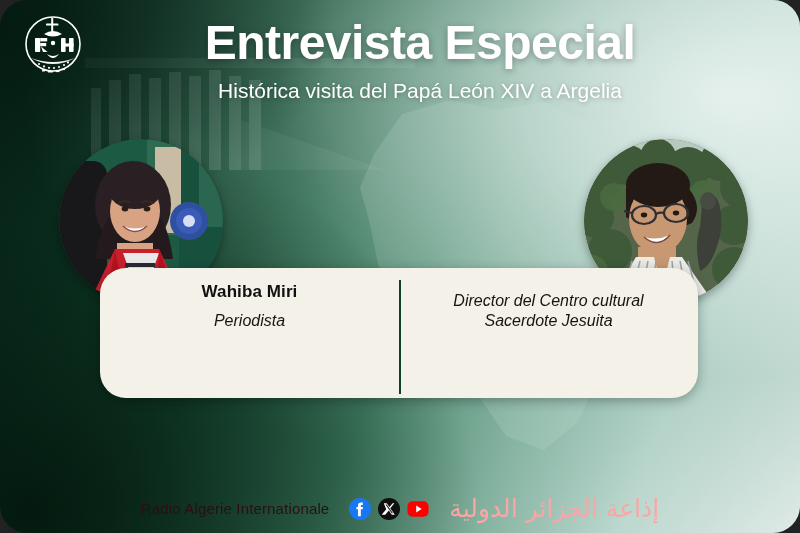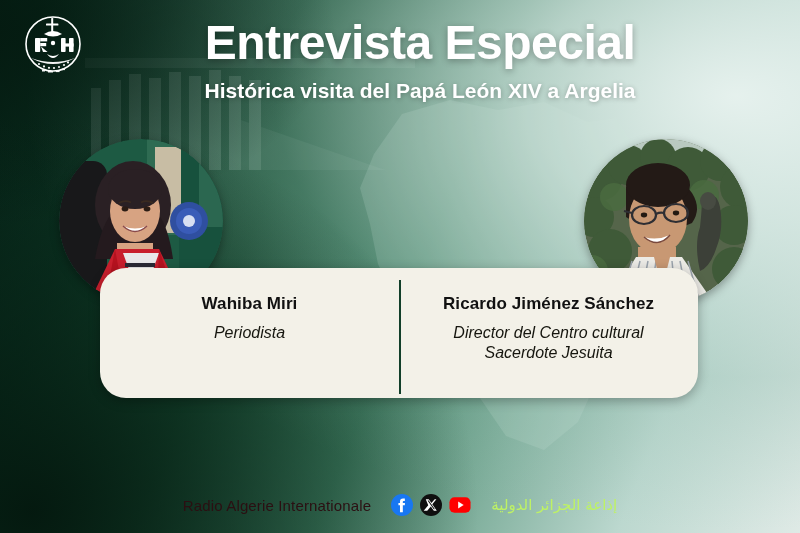--- a/index.html
+++ b/index.html
@@ -7,20 +7,21 @@
     padding: 0;
     background: #222;
   }
   #stage {
     position: relative;
     width: 800px;
     height: 533px;
     overflow: hidden;
     font-family: "Liberation Sans", sans-serif;
     background: #0a2a18;
+    border-radius: 27px;
   }
 
   
   .bg-base {
     position: absolute;
     inset: 0;
     background:
       radial-gradient(120% 110% at 92% 18%, rgba(233,243,240,0.95) 0%, rgba(215,232,227,0.75) 22%, rgba(150,190,178,0.30) 48%, rgba(20,70,48,0.0) 74%),
       linear-gradient(112deg, #062016 0%, #0b3322 16%, #1b5338 34%, #3f7f62 52%, #84b2a0 68%, #bcd8cf 82%, #dfeae6 100%);
   }
@@ -80,21 +81,21 @@
     font-weight: bold;
     color: #ffffff;
     letter-spacing: -0.5px;
     line-height: 1.05;
     text-shadow: 0 2px 7px rgba(0,0,0,0.30);
     margin: 0;
     white-space: nowrap;
   }
   .sub-title {
     font-size: 21px;
-    font-weight: bold;
+    font-weight: normal;
     color: #ffffff;
     line-height: 1.2;
     margin: 10px 0 0 0;
     text-shadow: 0 1px 5px rgba(0,0,0,0.28);
     white-space: nowrap;
   }
 
   
   .card {
     position: absolute;
@@ -110,21 +111,21 @@
     position: absolute;
     inset: 0;
     display: flex;
   }
   .card-col {
     flex: 1 1 50%;
     display: flex;
     flex-direction: column;
     align-items: center;
     justify-content: flex-start;
-    padding-top: 26px;
+    padding-top: 14px;
     box-sizing: border-box;
   }
   .card-divider {
     position: absolute;
     left: 299px;
     top: 12px;
     width: 2px;
     height: 114px;
     background: #123f29;
   }
@@ -171,22 +172,22 @@
     justify-content: center;
     gap: 20px;
   }
   .footer-latin {
     font-size: 15px;
     color: #2b0f12;
     letter-spacing: 0.15px;
     white-space: nowrap;
   }
   .footer-arabic {
-    font-size: 15px;
-    color: #bef264;
+    font-size: 25px;
+    color: #fca5a5;
     direction: rtl;
     white-space: nowrap;
     font-family: "DejaVu Sans", sans-serif;
   }
   .social-row { display: flex; align-items: center; gap: 7px; }
   .soc { width: 22px; height: 22px; display: block; }
 </style>
 </head>
 <body>
 
@@ -370,21 +371,20 @@
 
   <div class="card">
     <div class="card-inner">
       <div class="card-col">
         <div class="person-name">Wahiba Miri</div>
         <div class="person-role">
           <span class="ln">Periodista</span>
         </div>
       </div>
       <div class="card-col">
-        <div class="person-name">Ricardo Jiménez Sánchez</div>
         <div class="person-role">
           <span class="ln">Director del Centro cultural</span>
           <span class="ln">Sacerdote  Jesuita</span>
         </div>
       </div>
     </div>
     <div class="card-divider"></div>
   </div>
 
   <div class="footer">

